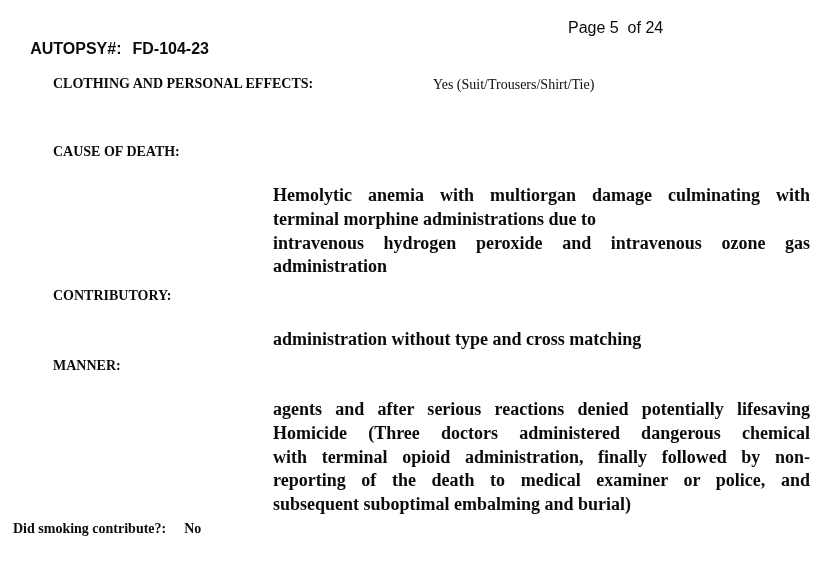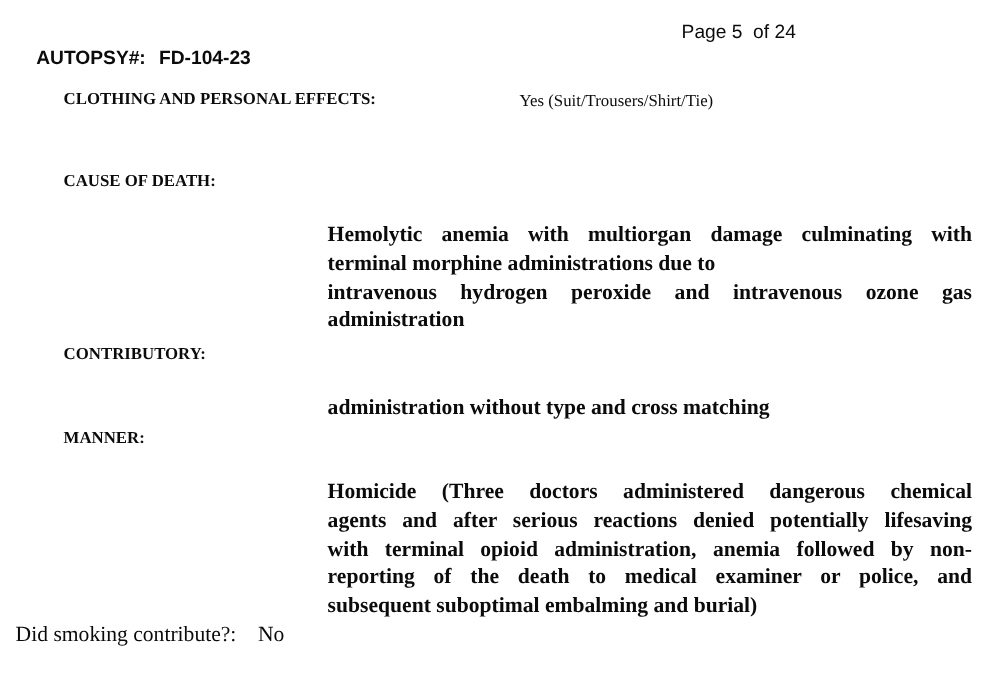--- a/index.html
+++ b/index.html
@@ -62,22 +62,22 @@
     left: 420px; top: 1px;
     font-weight: normal;
     font-size: 14px;
     line-height: 23.8px;
     white-space: nowrap;
   }
   
   .smoking {
     position: absolute;
     top: 517px; left: 13px;
-    font-weight: normal;
-    font-size: 18px;
+    font-weight: bold;
+    font-size: 14px;
     line-height: 23.8px;
     white-space: nowrap;
   }
   .smoking .answer { margin-left: 18px; }
 </style>
 </head>
 <body>
 
 <div class="page">
 
@@ -104,23 +104,23 @@
   <div class="row" style="top:284px">
     <div class="label">CONTRIBUTORY:</div>
     <div class="value">
       <div class="line last">administration without type and cross matching</div>
     </div>
   </div>
 
   <div class="row" style="top:354px">
     <div class="label">MANNER:</div>
     <div class="value">
+      <div class="line">agents and after serious reactions denied potentially lifesaving</div>
       <div class="line">Homicide (Three doctors administered dangerous chemical</div>
-      <div class="line">agents and after serious reactions denied potentially lifesaving</div>
-      <div class="line">with terminal opioid administration, anemia followed by non-</div>
+      <div class="line">with terminal opioid administration, finally followed by non-</div>
       <div class="line">reporting of the death to medical examiner or police, and</div>
       <div class="line last">subsequent suboptimal embalming and burial)</div>
     </div>
   </div>
 
   <div class="smoking">
     <span>Did smoking contribute?:</span><span class="answer">No</span>
   </div>
 
 </div>

